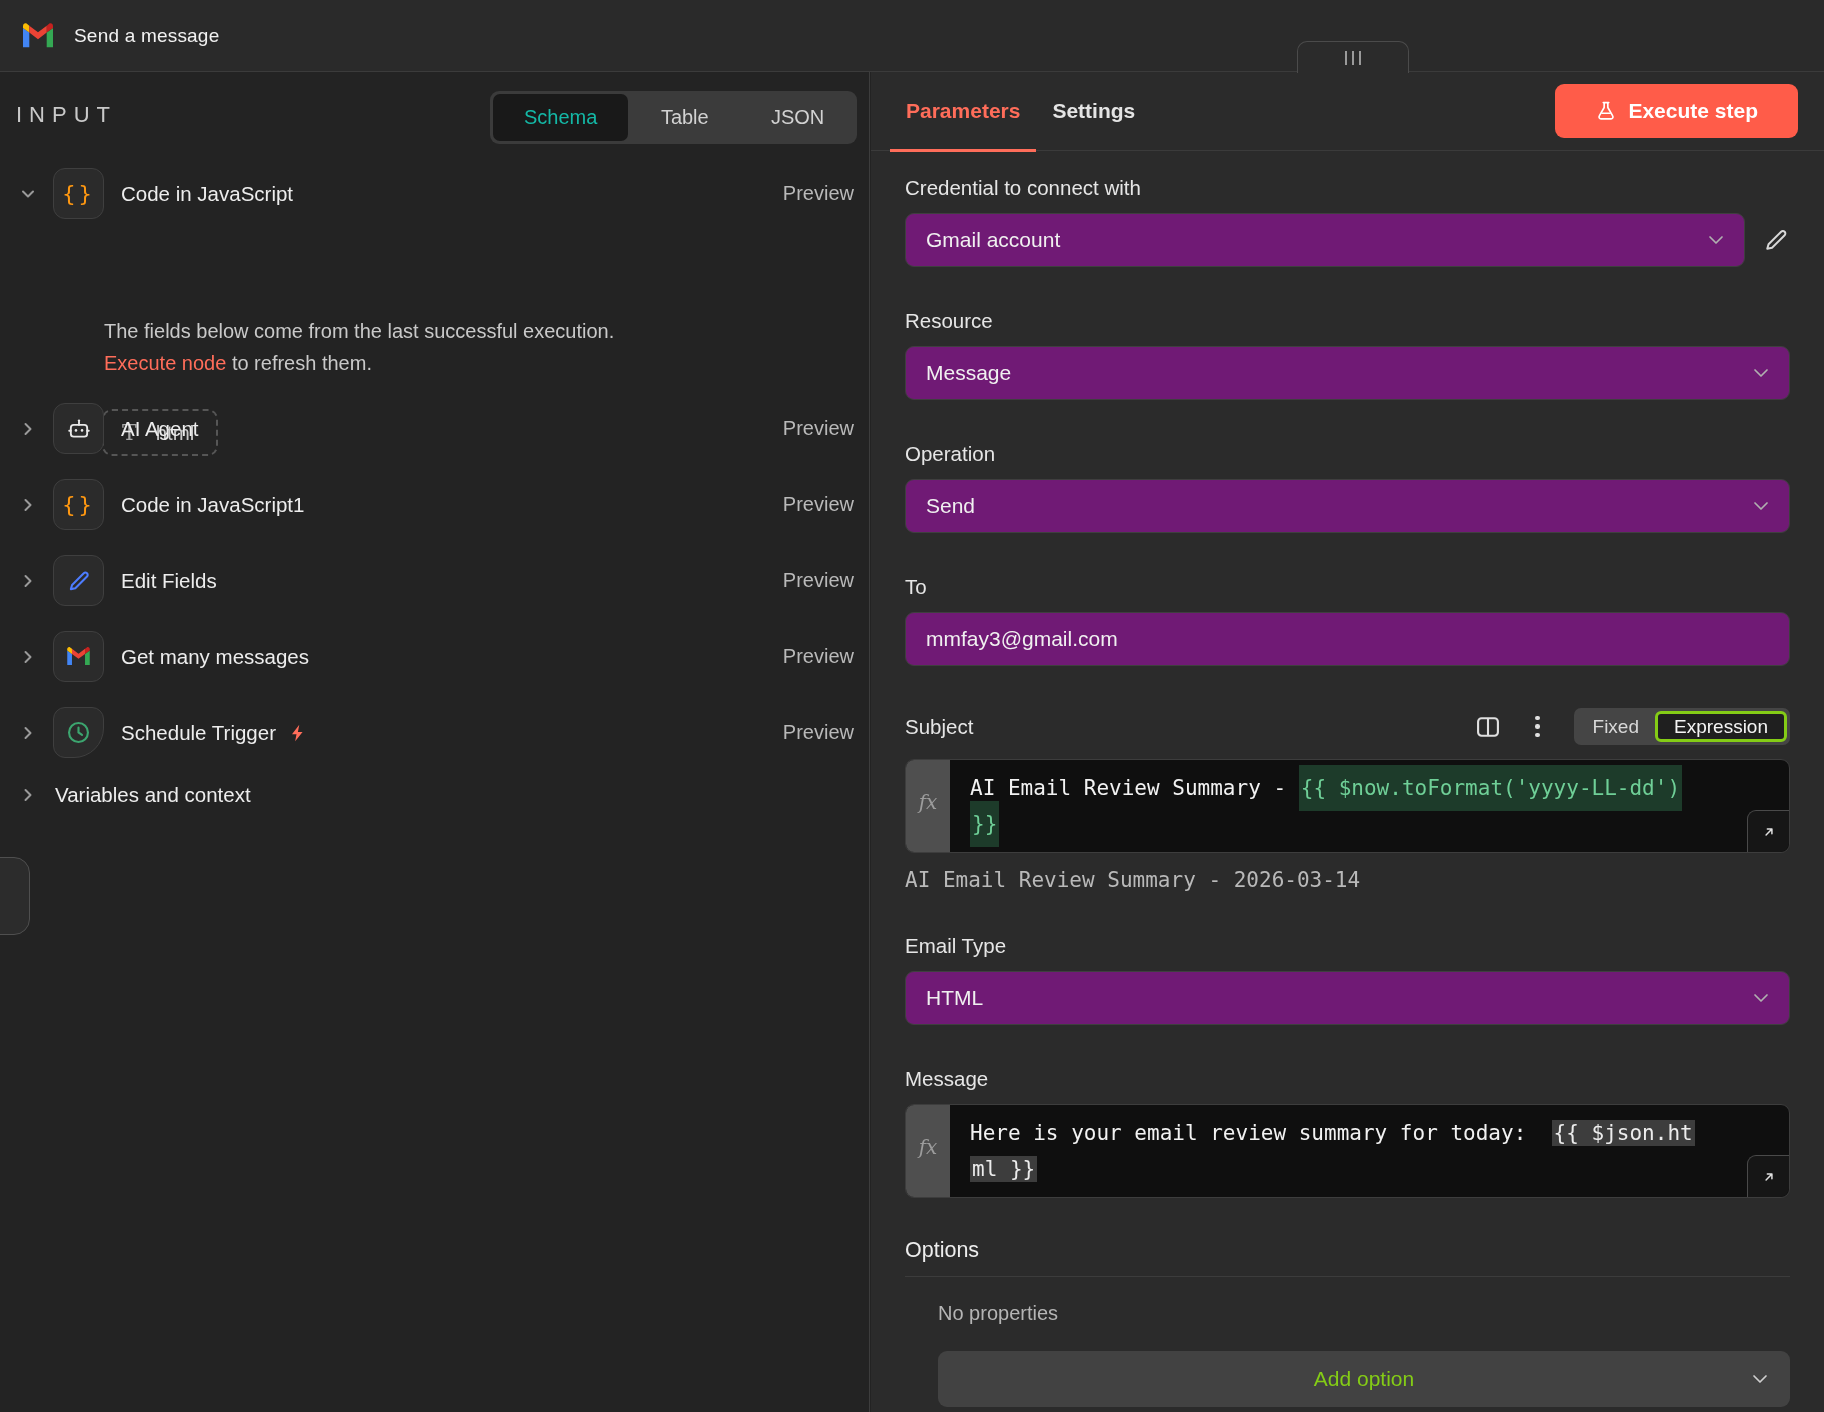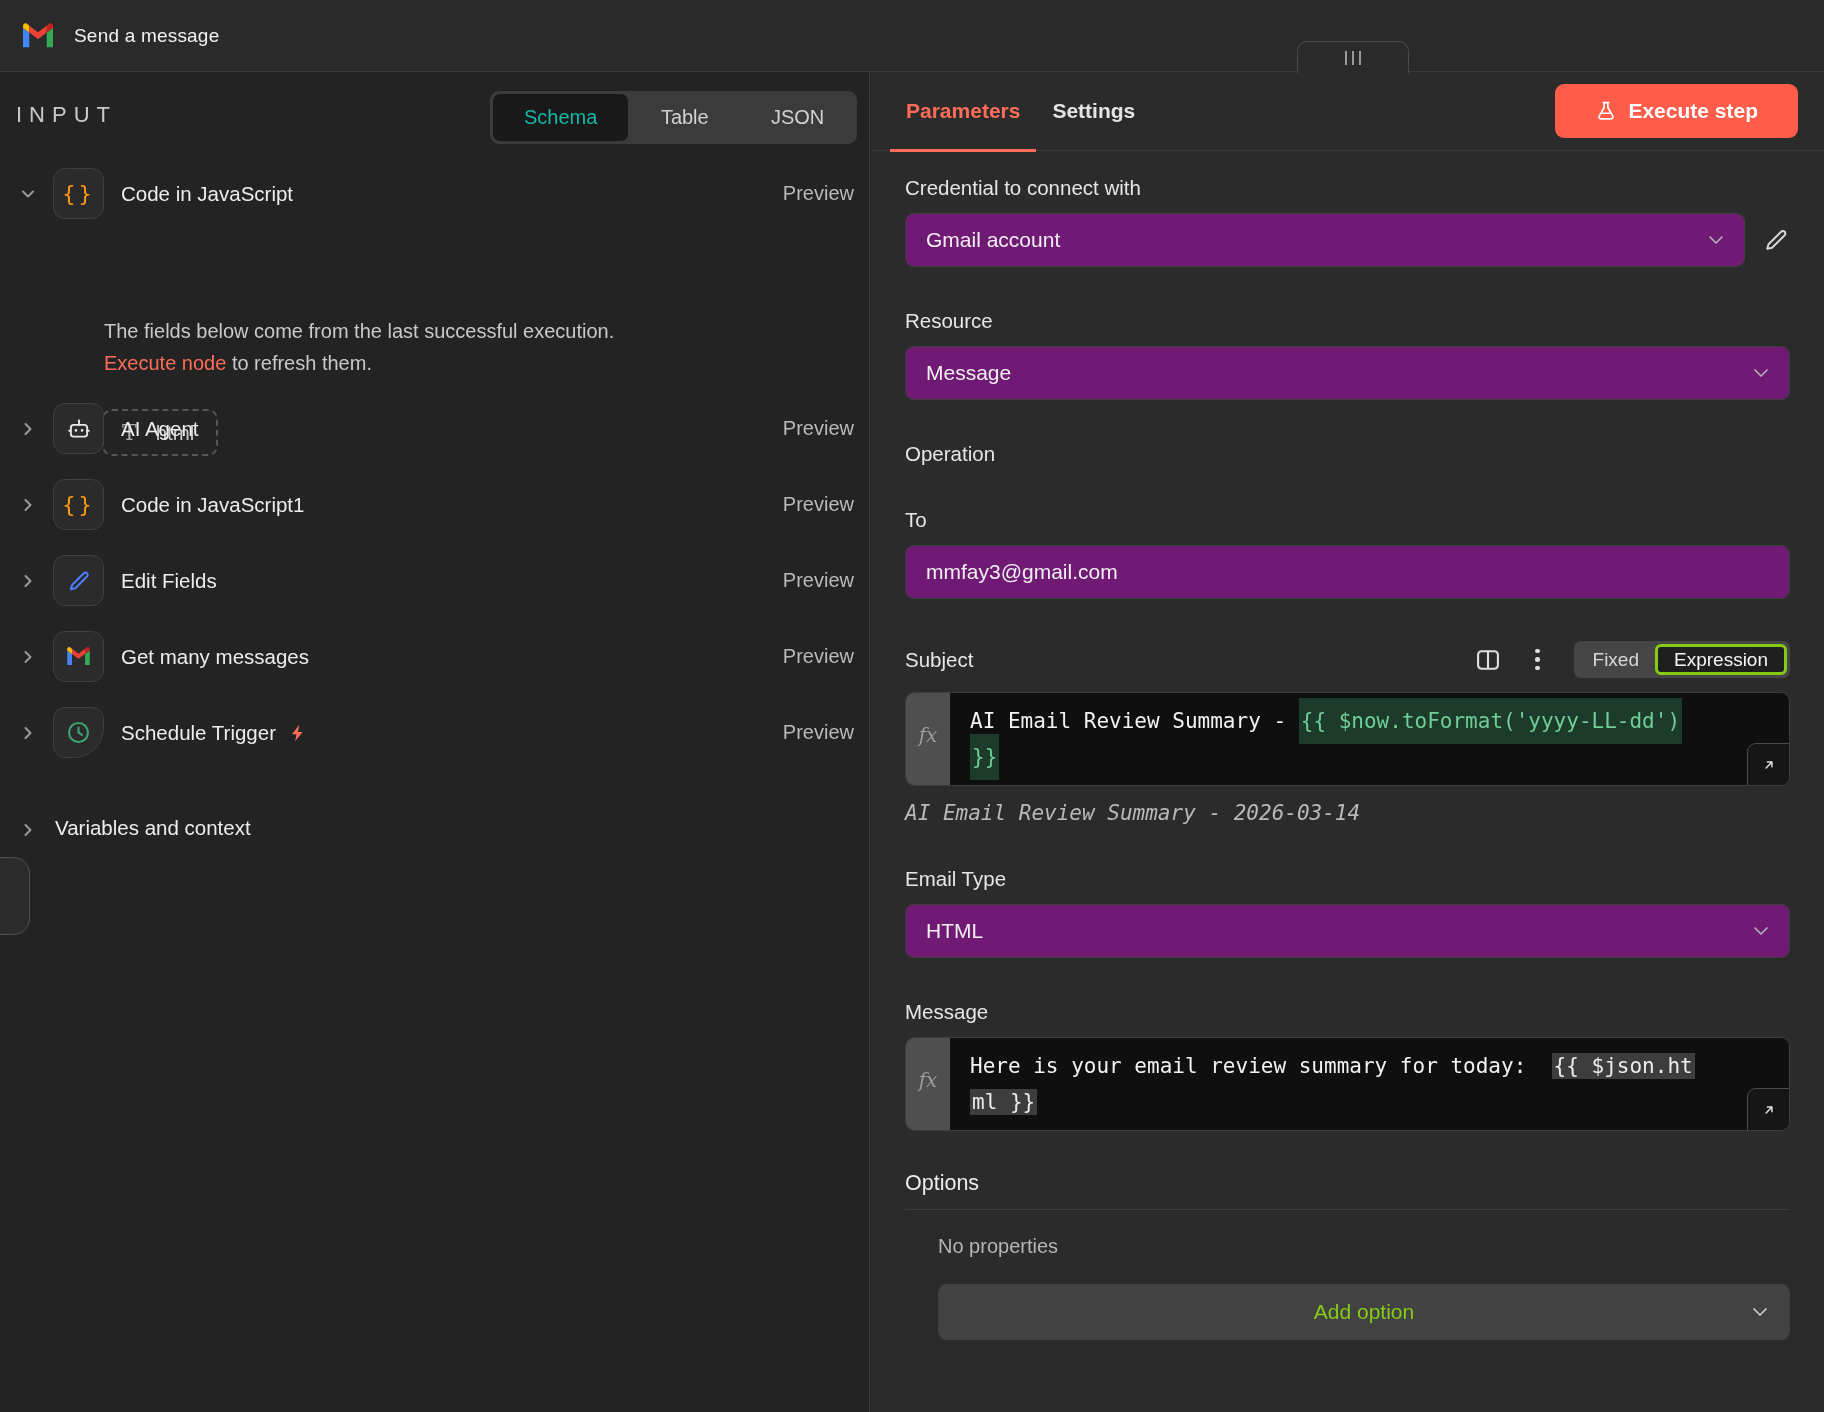--- a/index.html
+++ b/index.html
@@ -44,22 +44,22 @@
   .notice { position:absolute; left:104px; top:243px; width:680px; font-size:20px;
     line-height:32px; color:#c9c9c9; }
   .notice .link { color:#ff6d5a; cursor:pointer; }
 
   .chip { position:absolute; left:102px; top:337px; height:47px; padding:0 22px 0 18px;
     border:2px dashed #565656; border-radius:10px; display:inline-flex; align-items:center;
     background:#242424; cursor:grab; }
   .chip .t-glyph { font-family:"DejaVu Serif", serif; font-size:22px; color:#a8a8a8; }
   .chip .chip-label { margin-left:19px; font-size:20.5px; color:#c9c9c9; }
 
-  .vars-row { position:absolute; left:0; top:728px; width:870px; height:40px;
-    display:flex; align-items:flex-end; }
+  .vars-row { position:absolute; left:0; top:703px; width:870px; height:40px;
+    display:flex; align-items:center; }
   .vars-row .node-label { margin-left:17px; }
 
   .edge-node { position:absolute; left:-42px; top:785px; width:72px; height:78px;
     background:#2c2c2c; border:1px solid #4f4f4f; border-radius:16px; overflow:hidden;
     display:flex; align-items:center; justify-content:center; }
   .edge-node span { font-family:"DejaVu Sans Mono", monospace; font-size:30px; font-weight:bold;
     color:#ff9811; letter-spacing:2px; transform:translateX(-14px); }
 
   
   .dp-handle { position:absolute; left:426px; top:-31px; width:112px; height:32px;
@@ -111,21 +111,21 @@
     padding-top:30px; font-family:"DejaVu Serif", serif; font-style:italic;
     font-size:20px; color:#9c9c9c; flex:0 0 auto; }
   .expr-body { padding:10px 20px; font-family:"DejaVu Sans Mono", monospace;
     font-size:21px; line-height:36px; color:#f2f2f2; white-space:pre; }
   .code-green { color:#6fcf97; background:#1d3b2a; padding:11px 2px; }
   .code-gray  { color:#ececec; background:#3d3d3d; padding:1px 2px; }
   .expand-btn { position:absolute; right:0; bottom:0; width:42px; height:42px;
     background:#161616; border:1px solid #4a4a4a; border-right:none; border-bottom:none;
     border-radius:9px 0 9px 0; display:flex; align-items:center; justify-content:center; cursor:pointer; }
   .expr-preview { margin-top:15px; font-family:"DejaVu Sans Mono", monospace;
-    font-size:21px; color:#b9b9b9;font-style:italic; }
+    font-size:21px; color:#b9b9b9; }
 
   .options-block { margin-top:40px; }
   .options-title { font-size:21.5px; color:#ededed; font-weight:500; }
   .options-divider { margin-top:13px; height:1px; background:#3c3c3c; }
   .no-props { margin-top:25px; margin-left:33px; font-size:20px; color:#b5b5b5; }
   .add-option { margin-top:26px; margin-left:33px; width:852px; height:56px;
     background:#424242; border:none; border-radius:9px; position:relative;
     display:flex; align-items:center; justify-content:center; color:#84cc16;
     font-size:21px; font-family:inherit; cursor:pointer; }
   .add-option svg { position:absolute; right:18px; width:24px; height:24px; }
@@ -335,20 +335,28 @@
           <span class="dd">
             <svg viewBox="0 0 24 24" fill="none" stroke="#b0b0b0" stroke-width="1.7" stroke-linecap="round" stroke-linejoin="round">
                 <path d="M6 9l6 6 6-6"></path>
               </svg>
           </span>
         </div>
       </div>
 
       <div class="field">
         <div class="f-label">Operation</div>
+        <div class="control">
+          <span class="val">Send</span>
+          <span class="dd">
+            <svg viewBox="0 0 24 24" fill="none" stroke="#b0b0b0" stroke-width="1.7" stroke-linecap="round" stroke-linejoin="round">
+                <path d="M6 9l6 6 6-6"></path>
+              </svg>
+          </span>
+        </div>
       </div>
 
       <div class="field">
         <div class="f-label">To</div>
         <div class="control">
           <span class="val">mmfay3@gmail.com</span>
         </div>
       </div>
 
       <div class="field">

